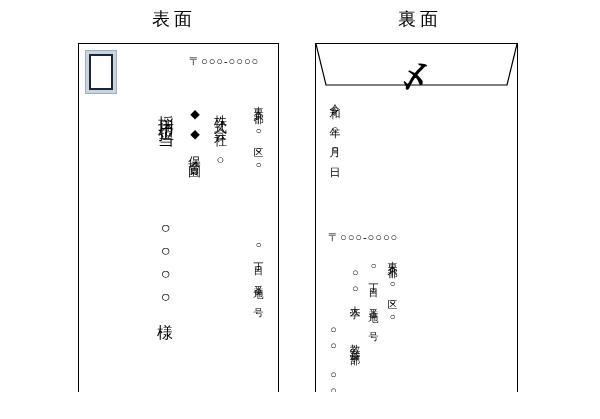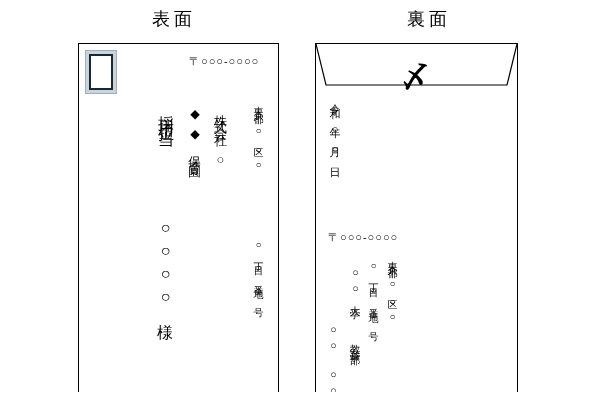--- a/index.html
+++ b/index.html
@@ -64,21 +64,21 @@
     line-height: 1;
     font-weight: bold;
   }
 </style>
 </head>
 <body>
 
 <div class="canvas">
 
   <div class="panel-title" style="left:152px; top:10px;">表面</div>
-  <div class="panel-title" style="left:407px; top:10px;">裏面</div>
+  <div class="panel-title" style="left:398px; top:10px;">裏面</div>
 
   <div class="envelope env-front">
 
     <div class="stamp">
       <div class="stamp-inner"></div>
     </div>
 
     <div class="h postal" style="left:110px; top:12px;">〒○○○-○○○○</div>
 
     <div class="v" style="left:174px; top:54px; font-size:10px; letter-spacing:4px;">東京都○○区○○</div>

